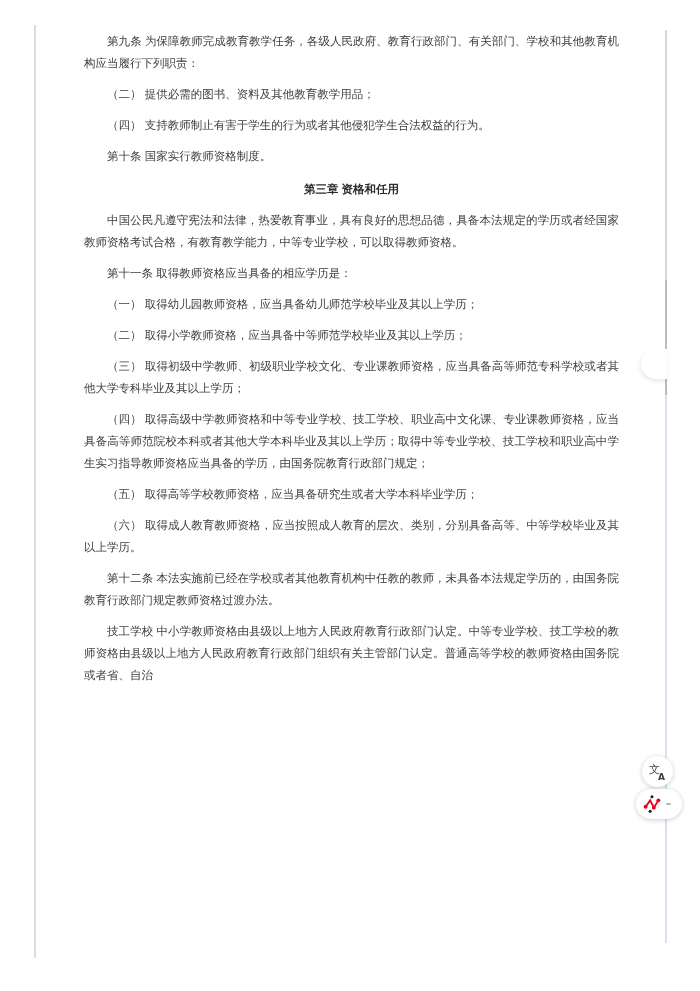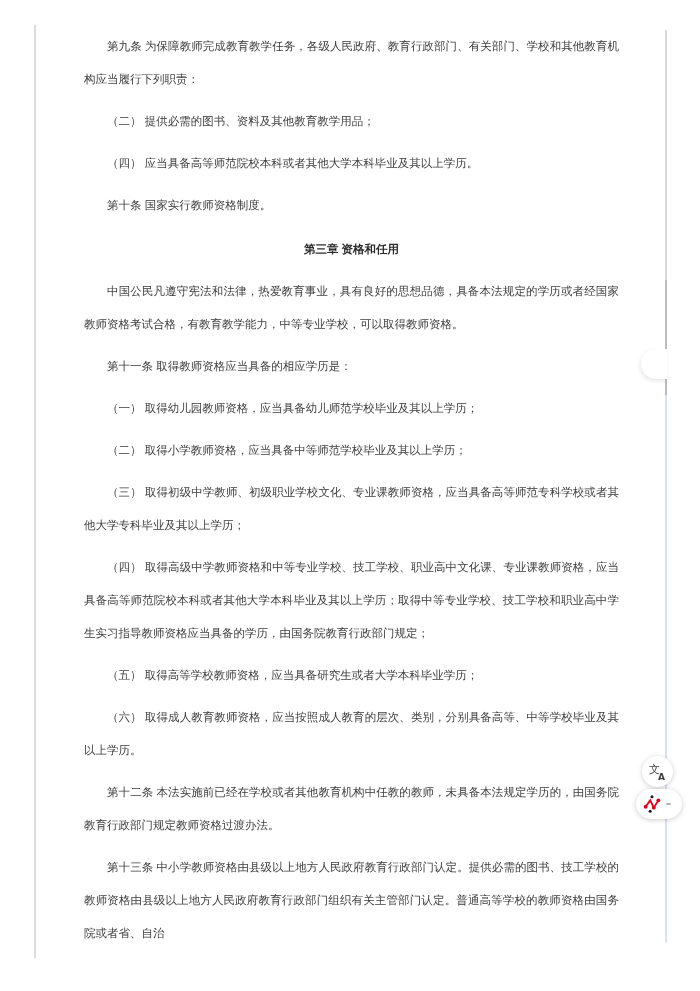--- a/index.html
+++ b/index.html
@@ -17,21 +17,21 @@
   .sb-light          { left: 665px; top: 30px; height: 250px; background: #d8d8d8; }
   .sb-gray           { left: 665px; top: 280px; height: 115px; background: #b9bdc0; }
   .sb-accent         { left: 665px; top: 395px; height: 548px; background: #dbe0f4; }
 
   
   .content {
     position: absolute; left: 84px; top: 30px; width: 535px;
   }
   p.block {
     font-size: 11.5px;
-    line-height: 33px;
+    line-height: 22px;
     color: #3d3d3d;
     margin: 0 0 9px 0;
     text-indent: 2em;
     text-align: justify;
     text-justify: inter-ideograph;
   }
   p.chapter {
     text-indent: 0;
     text-align: center;
     font-weight: bold;
@@ -71,33 +71,33 @@
 <div class="v-line page-border-left"></div>
 <div class="v-line sb-light"></div>
 <div class="v-line sb-gray"></div>
 <div class="v-line sb-accent"></div>
 
 <div class="edge-handle"></div>
 
 <div class="content">
   <p class="block">第九条 为保障教师完成教育教学任务，各级人民政府、教育行政部门、有关部门、学校和其他教育机构应当履行下列职责：</p>
   <p class="block">（二） 提供必需的图书、资料及其他教育教学用品；</p>
-  <p class="block">（四） 应当具备高等师范院校本科或者其他大学本科毕业及其以上学历。</p>
+  <p class="block">（四） 支持教师制止有害于学生的行为或者其他侵犯学生合法权益的行为。</p>
   <p class="block">第十条 国家实行教师资格制度。</p>
   <p class="block chapter">第三章 资格和任用</p>
   <p class="block">中国公民凡遵守宪法和法律，热爱教育事业，具有良好的思想品德，具备本法规定的学历或者经国家教师资格考试合格，有教育教学能力，中等专业学校，可以取得教师资格。</p>
   <p class="block">第十一条 取得教师资格应当具备的相应学历是：</p>
   <p class="block">（一） 取得幼儿园教师资格，应当具备幼儿师范学校毕业及其以上学历；</p>
   <p class="block">（二） 取得小学教师资格，应当具备中等师范学校毕业及其以上学历；</p>
   <p class="block">（三） 取得初级中学教师、初级职业学校文化、专业课教师资格，应当具备高等师范专科学校或者其他大学专科毕业及其以上学历；</p>
   <p class="block">（四） 取得高级中学教师资格和中等专业学校、技工学校、职业高中文化课、专业课教师资格，应当具备高等师范院校本科或者其他大学本科毕业及其以上学历；取得中等专业学校、技工学校和职业高中学生实习指导教师资格应当具备的学历，由国务院教育行政部门规定；</p>
   <p class="block">（五） 取得高等学校教师资格，应当具备研究生或者大学本科毕业学历；</p>
   <p class="block">（六） 取得成人教育教师资格，应当按照成人教育的层次、类别，分别具备高等、中等学校毕业及其以上学历。</p>
   <p class="block">第十二条 本法实施前已经在学校或者其他教育机构中任教的教师，未具备本法规定学历的，由国务院教育行政部门规定教师资格过渡办法。</p>
-  <p class="block">第十三条 中小学教师资格由县级以上地方人民政府教育行政部门认定。提供必需的图书、技工学校的教师资格由县级以上地方人民政府教育行政部门组织有关主管部门认定。普通高等学校的教师资格由国务院或者省、自治</p>
+  <p class="block">技工学校 中小学教师资格由县级以上地方人民政府教育行政部门认定。中等专业学校、技工学校的教师资格由县级以上地方人民政府教育行政部门组织有关主管部门认定。普通高等学校的教师资格由国务院或者省、自治</p>
 </div>
 
 <div class="fab fab-translate">
   <svg width="20" height="20" viewBox="0 0 20 20">
     <text x="1" y="11" font-size="11" font-family="DejaVu Sans, sans-serif" fill="#3f3f3f">文</text>
     <text x="10" y="18" font-size="9" font-weight="bold" font-family="DejaVu Sans, sans-serif" fill="#3f3f3f">A</text>
   </svg>
 </div>
 
 <div class="fab fab-ext">

